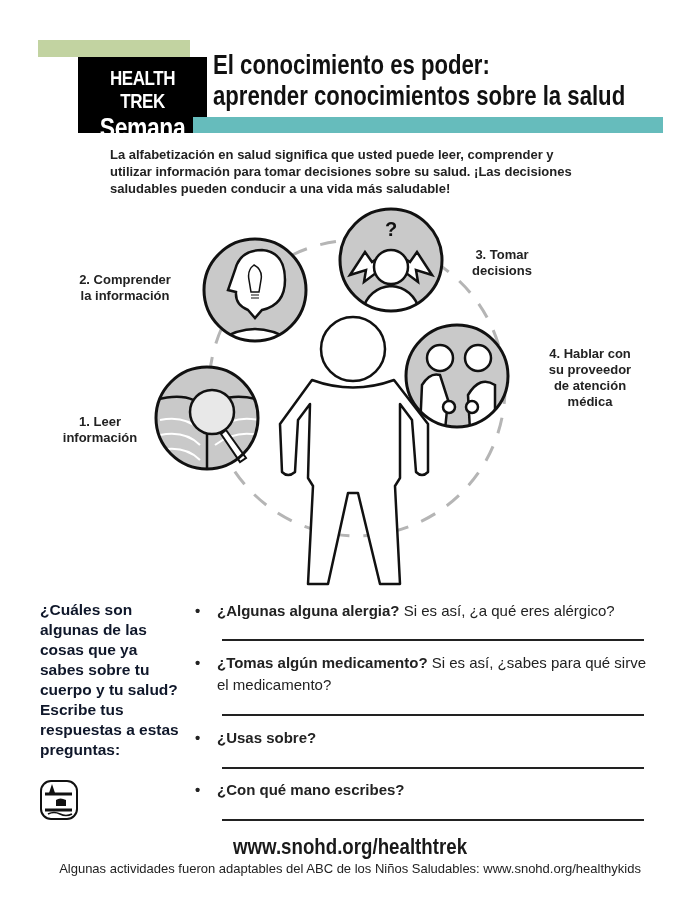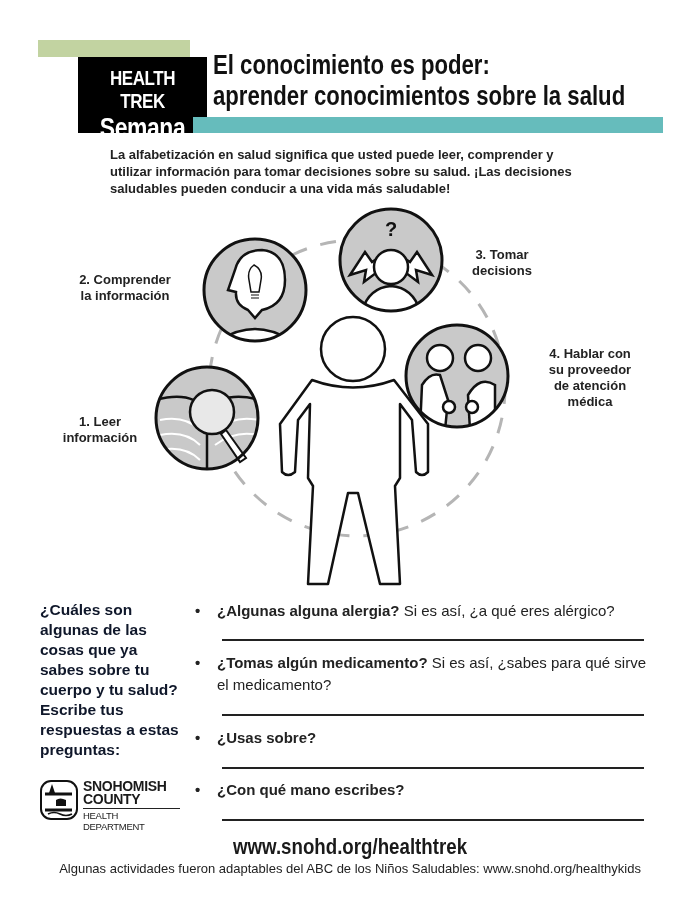--- a/index.html
+++ b/index.html
@@ -169,21 +169,16 @@
 <div class="abs ans-line" style="top:819px;"></div>
 
 <div class="abs logo">
   <svg width="40" height="42" style="position:absolute;left:0;top:2px">
     <rect x="1" y="1" width="36" height="38" rx="10" fill="#fff" stroke="#111" stroke-width="2"></rect>
     <path d="M5 14 L32 14 M5 30 L32 30" stroke="#111" stroke-width="3"></path>
     <path d="M9 13 L12 4 L15 13 Z" fill="#111"></path>
     <path d="M8 34 Q14 31 20 34 Q26 37 32 34" stroke="#111" stroke-width="1.5" fill="none"></path>
     <path d="M16 20 Q20 17 26 20 L26 26 L16 26 Z" fill="#111"></path>
   </svg>
-  <div class="logo-text" style="position:absolute;left:43px;top:2px;">
-    <div class="t1">SNOHOMISH</div>
-    <div class="t1">COUNTY</div>
-    <div class="t3">HEALTH DEPARTMENT</div>
-  </div>
 </div>
 
 <div class="abs url">www.snohd.org/healthtrek</div>
 <div class="abs credit">Algunas actividades fueron adaptables del ABC de los Niños Saludables: www.snohd.org/healthykids</div>
 
 </body></html>

